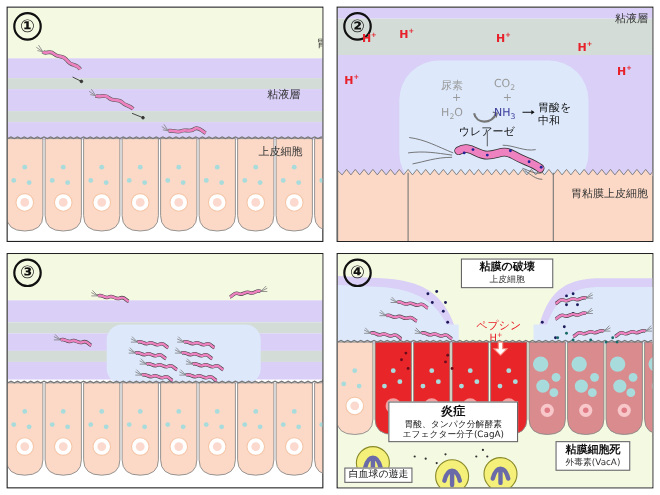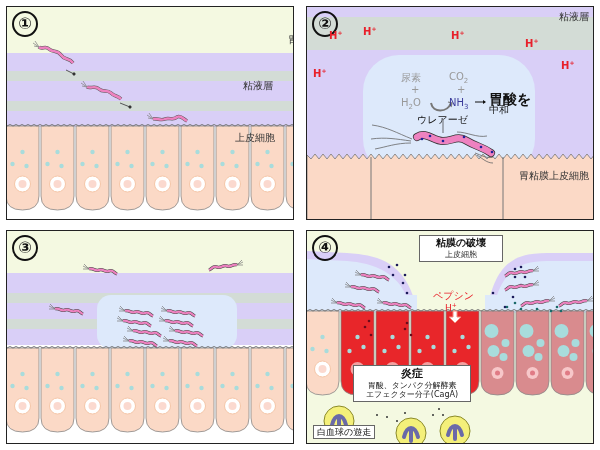--- a/index.html
+++ b/index.html
@@ -165,21 +165,21 @@
   <div class="hp" style="left:144px;top:22px;">H<sup>+</sup></div>
   <div class="hp" style="left:218px;top:30px;">H<sup>+</sup></div>
   <div class="hp" style="left:254px;top:52px;">H<sup>+</sup></div>
   <div class="hp" style="left:6px;top:60px;">H<sup>+</sup></div>
   <div class="rx" style="left:94px;top:64px;">尿素</div>
   <div class="rx" style="left:104px;top:77px;">+</div>
   <div class="rx" style="left:94px;top:90px;">H<sub style="font-size:7px">2</sub>O</div>
   <div class="rx" style="left:142px;top:64px;">CO<sub style="font-size:7px">2</sub></div>
   <div class="rx" style="left:150px;top:77px;">+</div>
   <div class="rx blue" style="left:142px;top:90px;">NH<sub style="font-size:7px">3</sub></div>
-  <div class="lbl dark" style="left:182px;top:84px;font-weight:bold;color:#111;font-size:14px;text-align:right;">胃酸を</div>
+  <div class="lbl dark" style="left:182px;top:84px;font-weight:normal;color:#111;font-size:10px;text-align:right;">胃酸を</div>
   <div class="lbl dark" style="left:182px;top:96px;font-weight:normal;color:#111;font-size:10px;">中和</div>
   <div class="lbl dark" style="left:110px;top:106px;font-weight:normal;color:#111;font-size:10px;">ウレアーゼ</div>
   <div class="lbl" style="left:212px;top:162px;">胃粘膜上皮細胞</div>
 </div>
 
 <div class="panel" style="left:6px;top:230px;width:288px;height:214px;">
   <svg width="288" height="214">
     <rect x="0" y="0" width="288" height="42" fill="#f4f9e1"></rect>
     <rect x="0" y="42" width="288" height="20" fill="#d9cff7"></rect>
     <rect x="0" y="62" width="288" height="10" fill="#d3dcd6"></rect>
@@ -506,14 +506,18 @@
     <div style="font-size:10px;font-weight:bold;color:#111;">粘膜の破壊</div>
     <div style="font-size:8px;color:#333;">上皮細胞</div>
   </div>
   <div class="lbl" style="left:126px;top:58px;color:#e8202a;font-size:10px;">ペプシン</div>
   <div class="hp" style="left:138px;top:70px;font-weight:normal;font-size:9px;">H<sup>+</sup></div>
   <div class="box" style="left:46px;top:134px;width:112px;padding:2px 2px;">
     <div style="font-size:11px;font-weight:bold;color:#111;">炎症</div>
     <div style="font-size:8px;color:#222;">胃酸、タンパク分解酵素</div>
     <div style="font-size:8px;color:#222;">エフェクター分子(CagA)</div>
   </div>
+  <div class="box" style="left:198px;top:170px;width:62px;padding:2px 2px;">
+    <div style="font-size:10px;font-weight:bold;color:#111;">粘膜細胞死</div>
+    <div style="font-size:8px;color:#333;">外毒素(VacA)</div>
+  </div>
   <div class="box" style="left:6px;top:194px;padding:1px 3px;font-size:9px;color:#111;text-align:right;">白血球の遊走</div>
 </div>
 
 </body></html>

